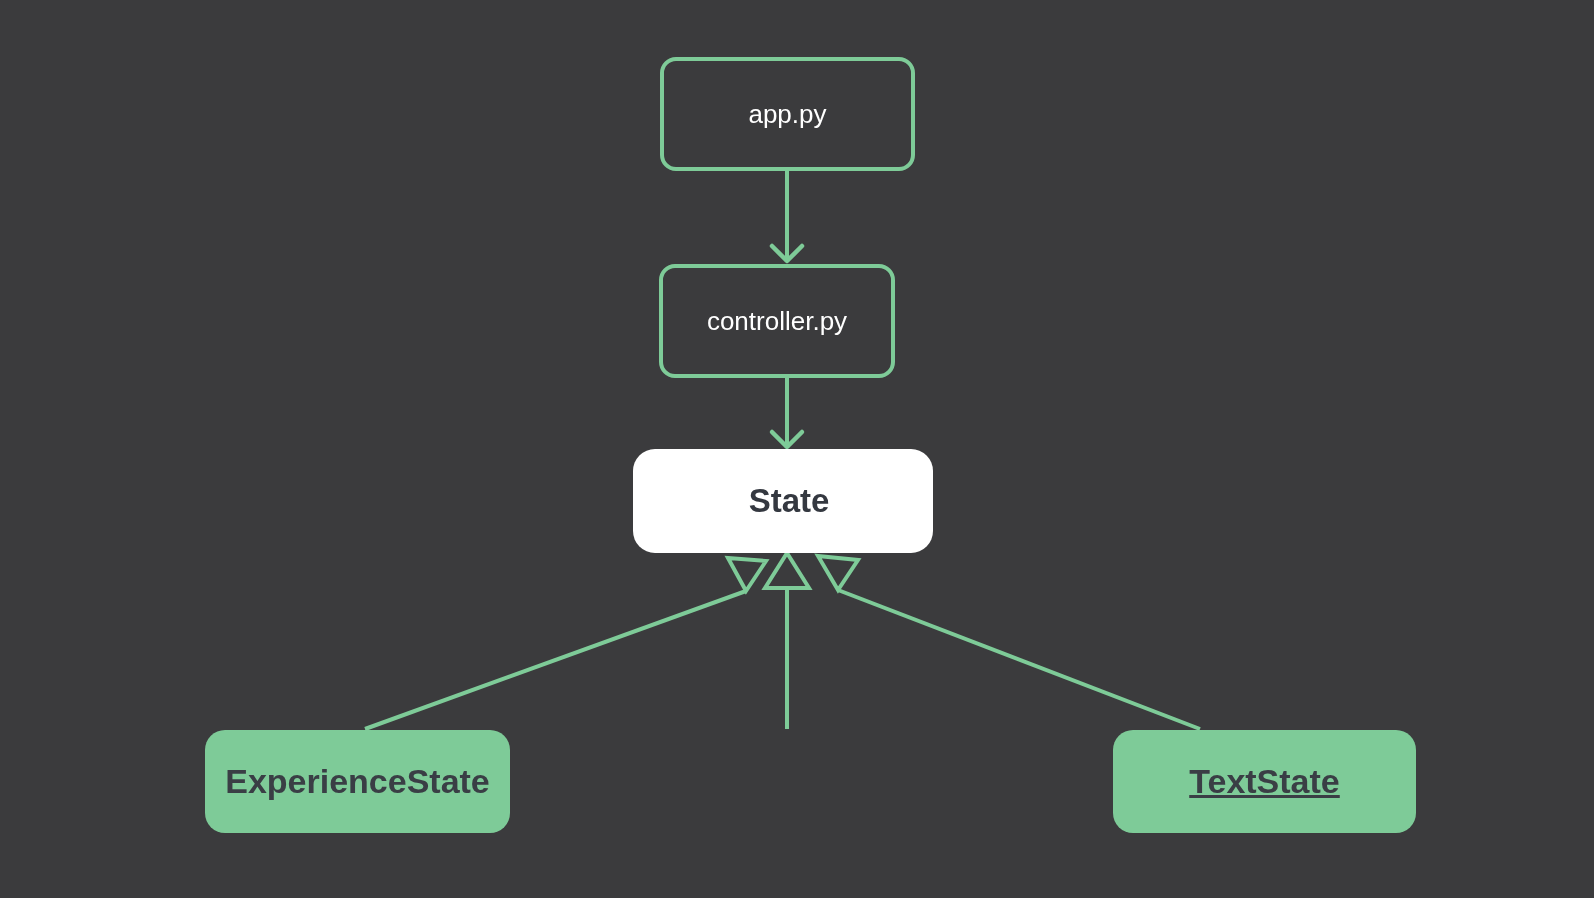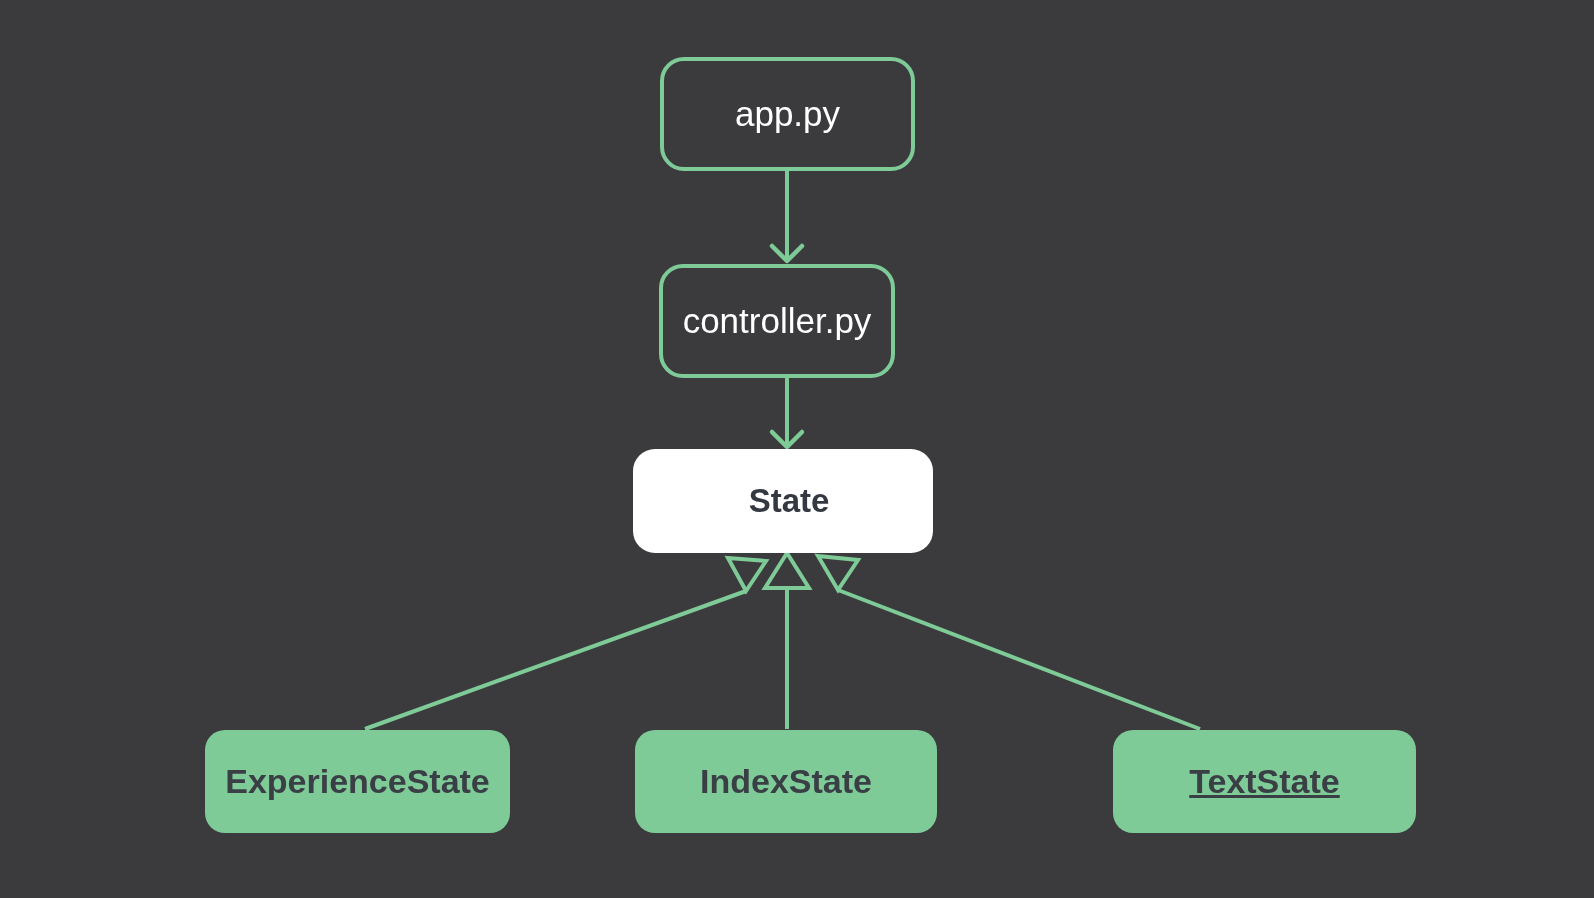--- a/index.html
+++ b/index.html
@@ -48,23 +48,23 @@
   .node {
     position: absolute;
     display: flex;
     align-items: center;
     justify-content: center;
     text-align: center;
   }
   .node-outlined {
     background: var(--background);
     border: 4px solid var(--accent-green);
-    border-radius: 24px;
+    border-radius: 16px;
     color: var(--text-light);
-    font-size: 35px;
+    font-size: 26px;
     font-weight: 400;
   }
   .node-white {
     background: var(--box-white);
     border: none;
     border-radius: 22px;
     color: #343840;
     font-size: 33px;
     font-weight: 700;
     padding-left: 12px;
@@ -127,21 +127,18 @@
   </div>
 
   <div class="node node-white pos-state">
     <span>State</span>
   </div>
 
   <div class="node node-green pos-experience">
     <span>ExperienceState</span>
   </div>
 
-  <div class="node node-green pos-index">
-    <span>IndexState</span>
-  </div>
 
   <div class="node node-green pos-text">
     <span>TextState</span>
   </div>
 
 </div>
 
 </body></html>

